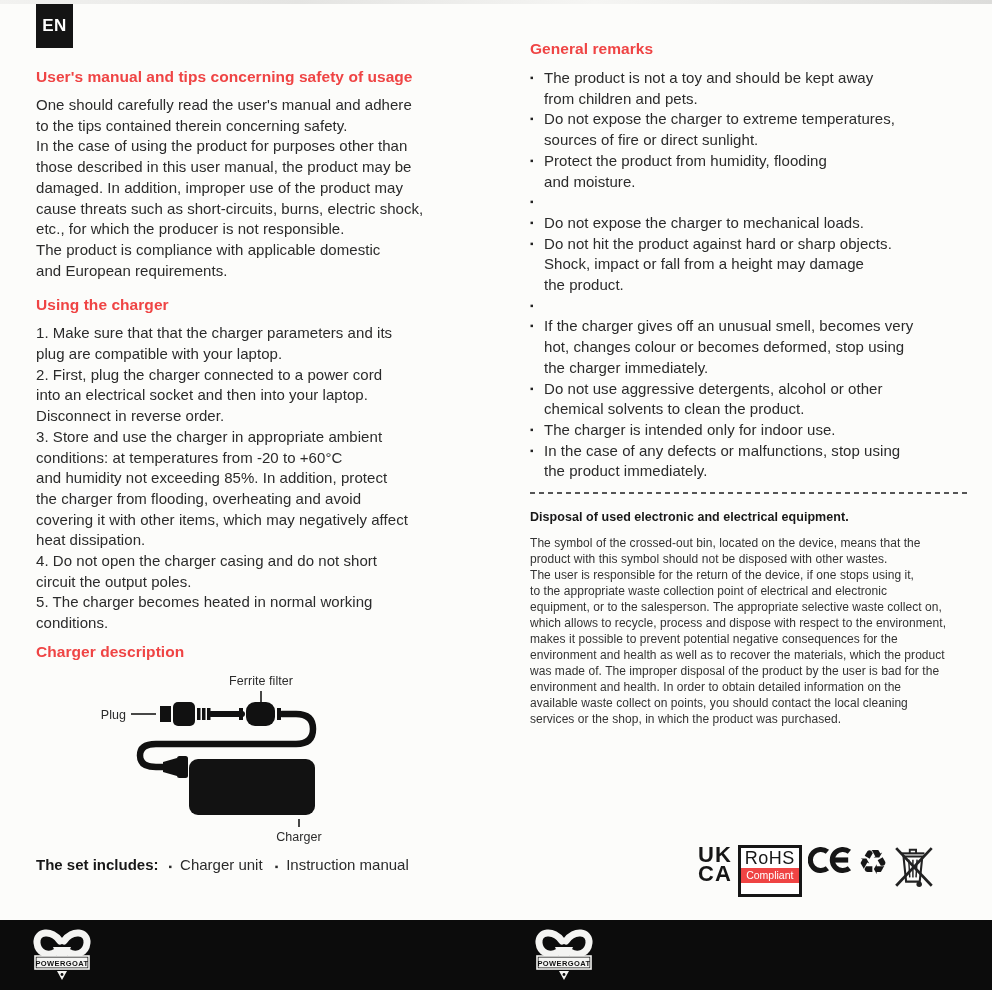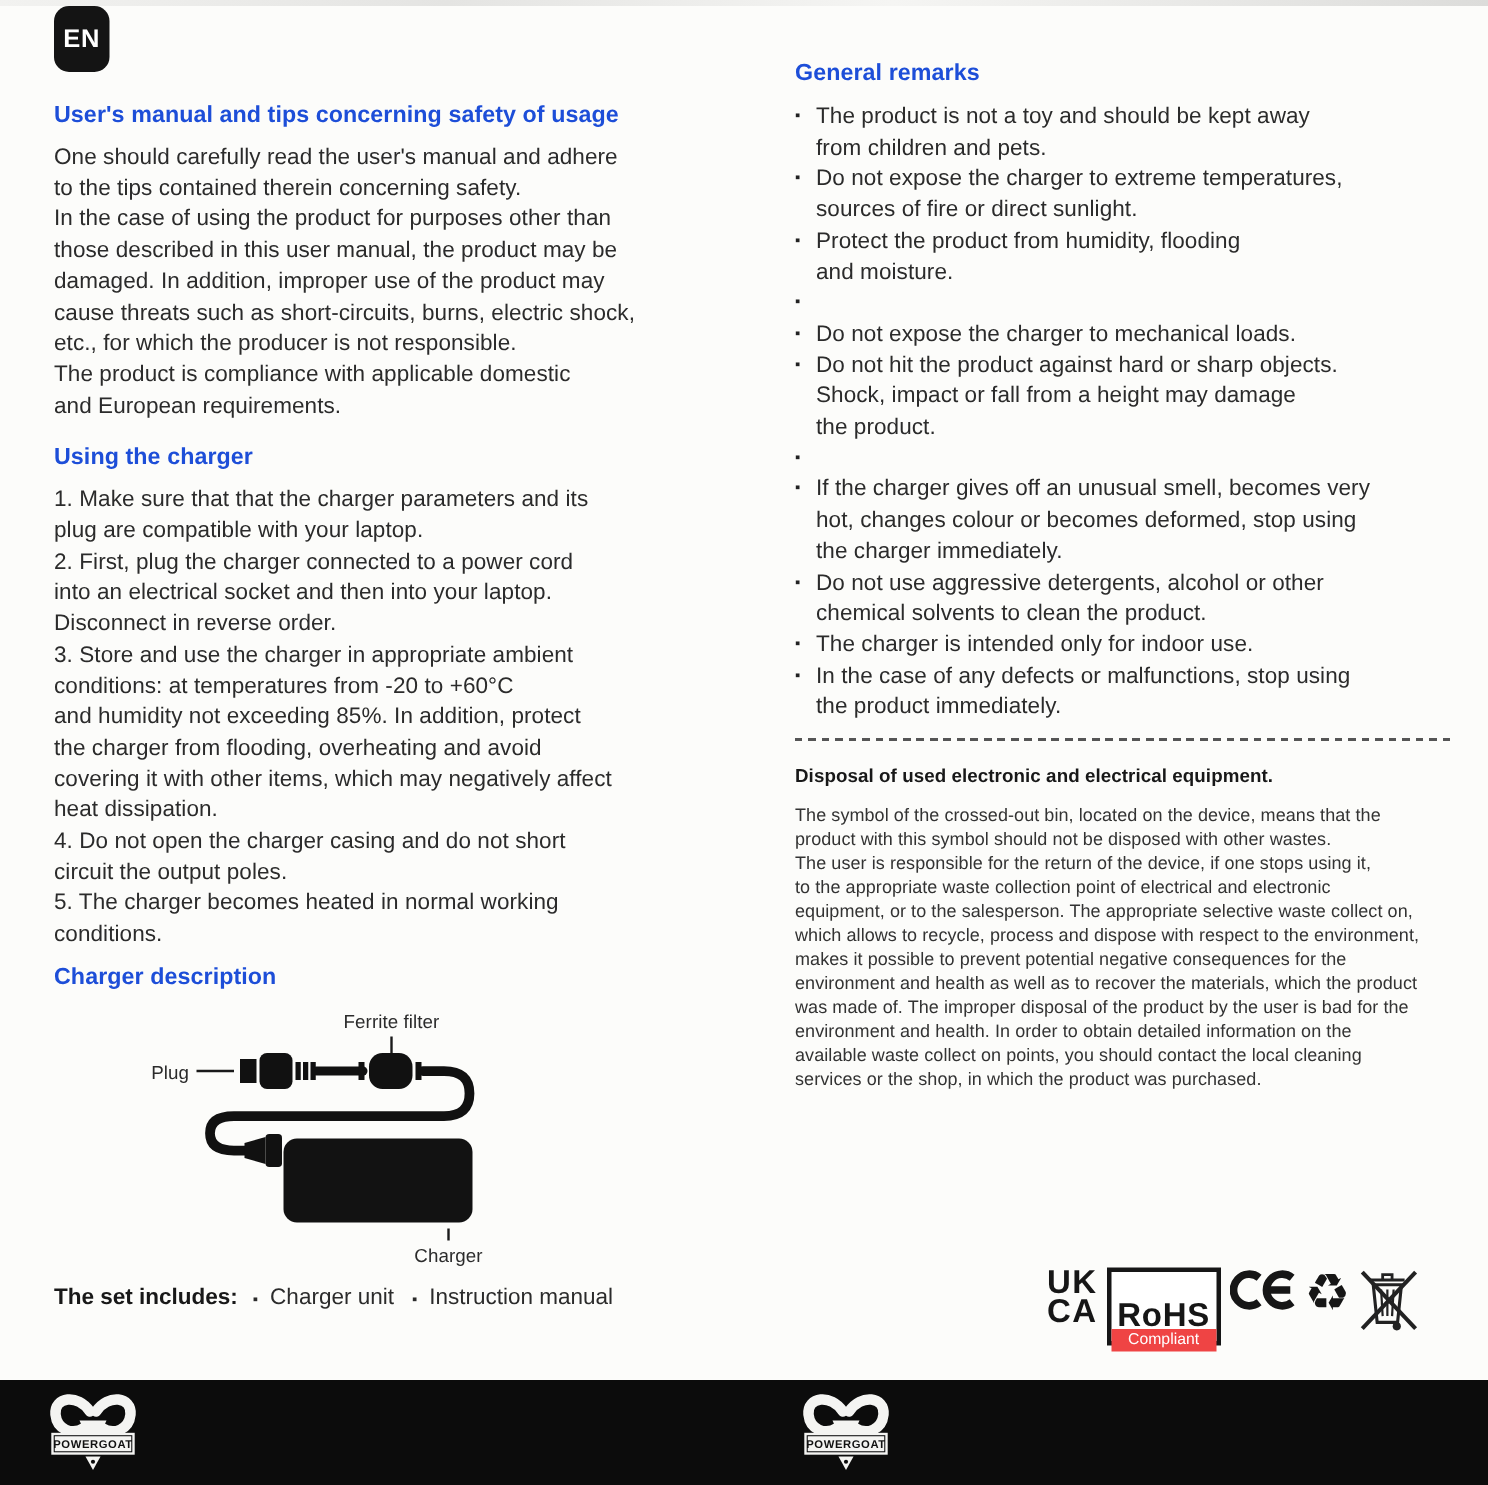--- a/index.html
+++ b/index.html
@@ -1,26 +1,26 @@
 <!DOCTYPE html>
 <html><head>
 <meta charset="utf-8">
 <style>
   html,body{margin:0;padding:0;}
   body{width:992px;height:990px;background:#e9e9e7;font-family:"Liberation Sans","DejaVu Sans",sans-serif;}
   .page{position:relative;width:992px;height:990px;background:#fcfcfa;overflow:hidden;color:#2b2b2b;}
   .scan-edge-top{position:absolute;left:0;top:0;width:992px;height:4px;background:linear-gradient(90deg,#f2f2f0,#e4e4e2 30%,#f5f5f3 60%,#dcdcda);}
 
   .en-badge{position:absolute;left:36px;top:4px;width:37px;height:44px;background:#141414;color:#ffffff;
-    display:flex;align-items:center;justify-content:center;font-weight:bold;font-size:17px;letter-spacing:.5px;border-radius:10px;}
+    display:flex;align-items:center;justify-content:center;font-weight:bold;font-size:17px;letter-spacing:.5px;}
 
   .col{position:absolute;font-size:15px;line-height:20.7px;letter-spacing:.05px;}
   .left-col{left:36px;top:66px;width:436px;}
   .right-col{left:530px;top:38px;width:438px;}
-  h2.sec{font-size:15.5px;line-height:21px;font-weight:700;color:#1d4ed8;margin:0 0 8px 0;}
+  h2.sec{font-size:15.5px;line-height:21px;font-weight:700;color:#ef4444;margin:0 0 8px 0;}
   .para{white-space:pre-line;margin:0 0 8px 0;}
   .para.gap{margin-bottom:13px;}
 
   .bullets{margin:0;}
   .bullet-row{display:flex;align-items:flex-start;}
   .bullet-row .sq{flex:0 0 14px;font-size:10px;line-height:20.7px;color:#222;}
   .bullet-row .btxt{white-space:pre-line;}
 
   .dash-sep{height:2px;margin:10px 0 13px 0;
     background:repeating-linear-gradient(90deg,#555 0 5px,transparent 5px 9px);}
@@ -31,21 +31,21 @@
   .diag-label{font-size:12.5px;fill:#2b2b2b;}
 
   .set-row{position:absolute;left:36px;top:856px;display:flex;align-items:baseline;font-size:15px;}
   .set-row .lbl{font-weight:700;color:#181818;margin-right:10px;}
   .inc-item{display:flex;align-items:baseline;margin-right:12px;}
   .inc-item .sq{font-size:10px;margin-right:8px;}
 
   .certs{position:absolute;left:698px;top:845px;height:52px;display:flex;gap:6px;}
   .ukca{font-weight:700;font-size:22px;line-height:19px;letter-spacing:1px;color:#161616;text-align:center;}
   .rohs{border:3px solid #161616;text-align:center;background:#fff;}
-  .rohs .rt{font-weight:700;font-size:22px;line-height:19px;color:#161616;padding:19px 4px 0 4px;letter-spacing:.5px;}
+  .rohs .rt{font-weight:400;font-size:18px;line-height:19px;color:#161616;padding:1px 4px 0 4px;letter-spacing:.5px;}
   .rohs .rc{background:#ef4444;color:#fff;font-size:10.5px;line-height:14px;padding:0 3px 1px 3px;}
   .recycle{font-size:34px;line-height:34px;color:#161616;font-family:"DejaVu Sans",sans-serif;}
 
   .bottom-bar{position:absolute;left:0;top:920px;width:992px;height:70px;background:#0c0c0c;}
   .goat-logo{position:absolute;top:7px;}
   .goat-logo.l1{left:30px;}
   .goat-logo.l2{left:532px;}
   .goat-banner-text{font-size:7.5px;font-weight:700;letter-spacing:.4px;fill:#101010;}
 </style>
 </head>

